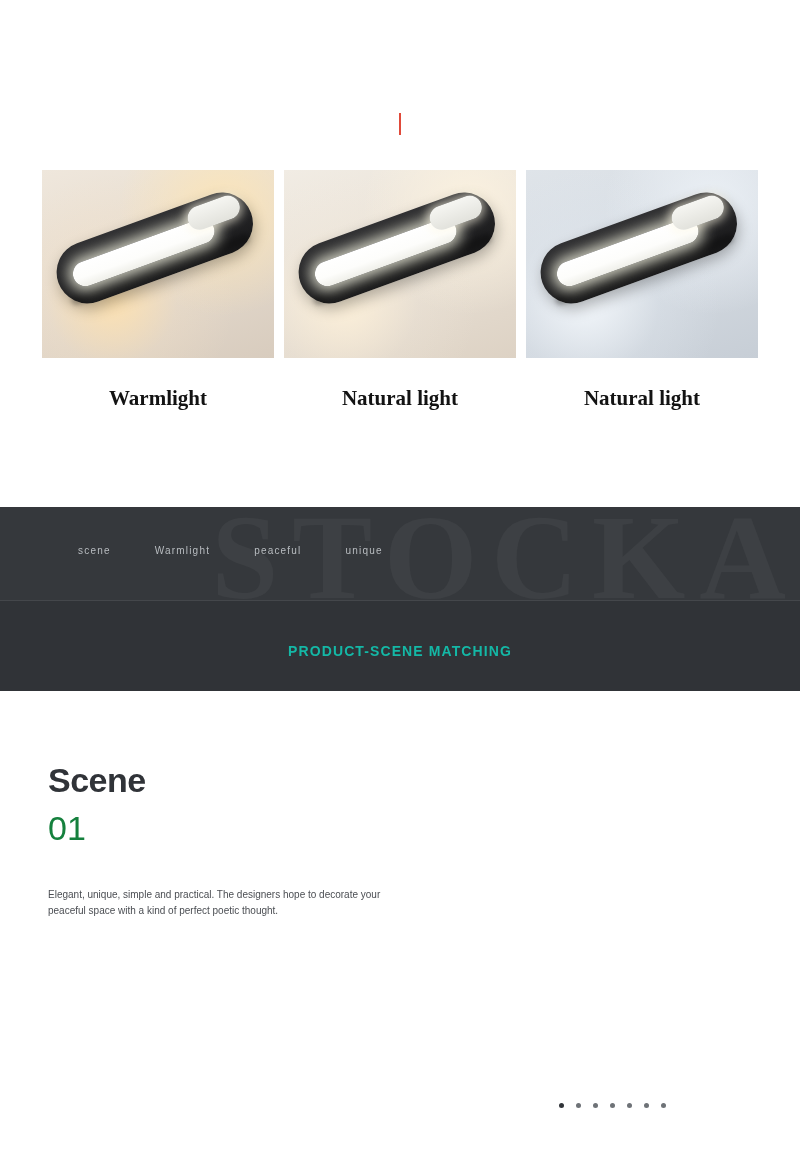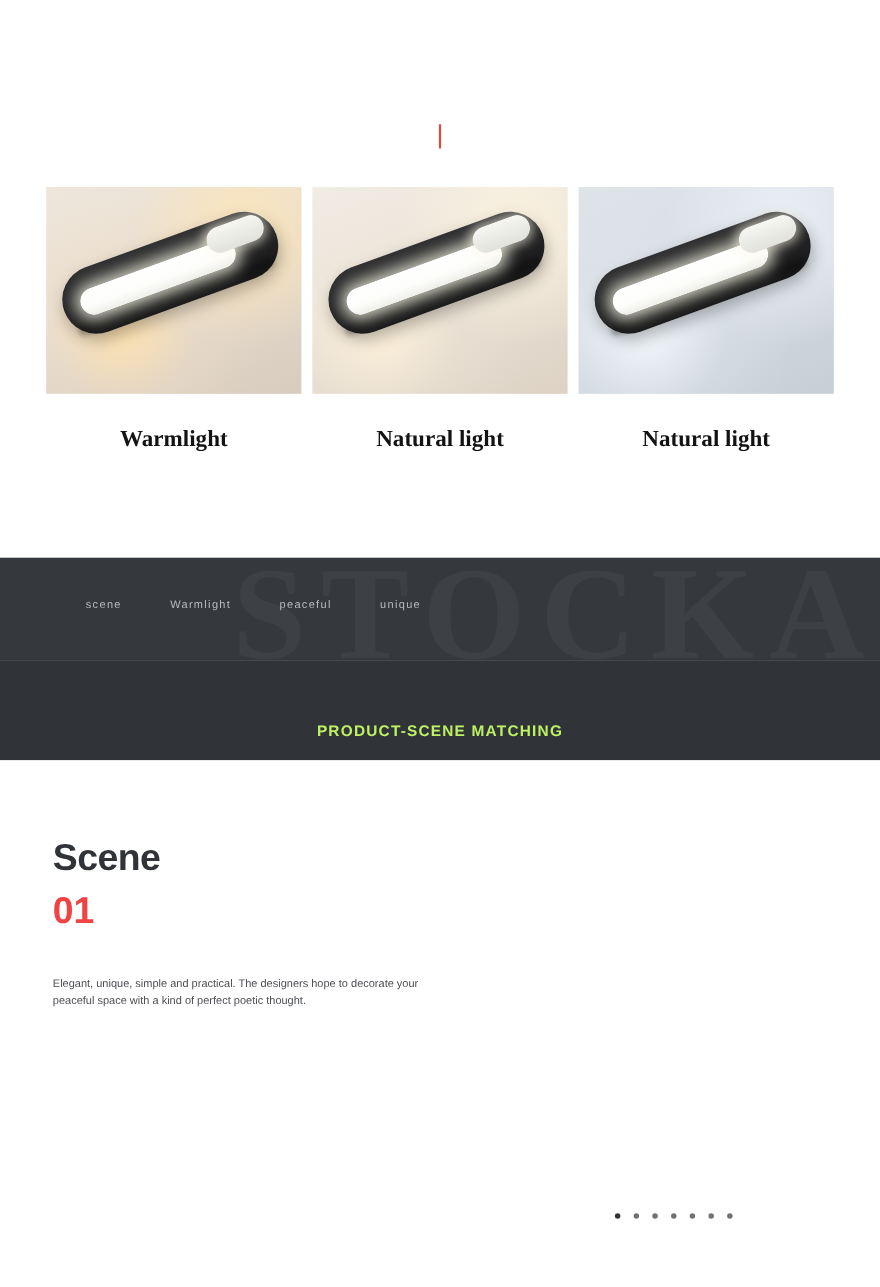--- a/index.html
+++ b/index.html
@@ -183,44 +183,44 @@
     position: absolute;
     left: 0;
     top: 94px;
     width: 800px;
     height: 90px;
     background: #303337;
   }
   .band-title {
     position: absolute;
     left: 0;
-    top: 149px;
+    top: 136px;
     width: 800px;
     text-align: center;
     font-size: 14px;
     font-weight: bold;
     letter-spacing: 1.1px;
-    color: #bef264;
+    color: #14b8a6;
   }
 
   
   .scene-block {
     padding: 72px 0 0 48px;
   }
   .scene-word {
     font-size: 34px;
     font-weight: bold;
     color: #303338;
     letter-spacing: -0.5px;
     line-height: 1;
   }
   .scene-num {
     font-size: 34px;
-    font-weight: bold;
-    color: #ef4444;
+    font-weight: normal;
+    color: #15803d;
     letter-spacing: 0px;
     line-height: 1;
     margin-top: 14px;
   }
   .scene-desc {
     margin-top: 42px;
     width: 360px;
     font-size: 10px;
     line-height: 1.62;
     color: #4b4e53;

